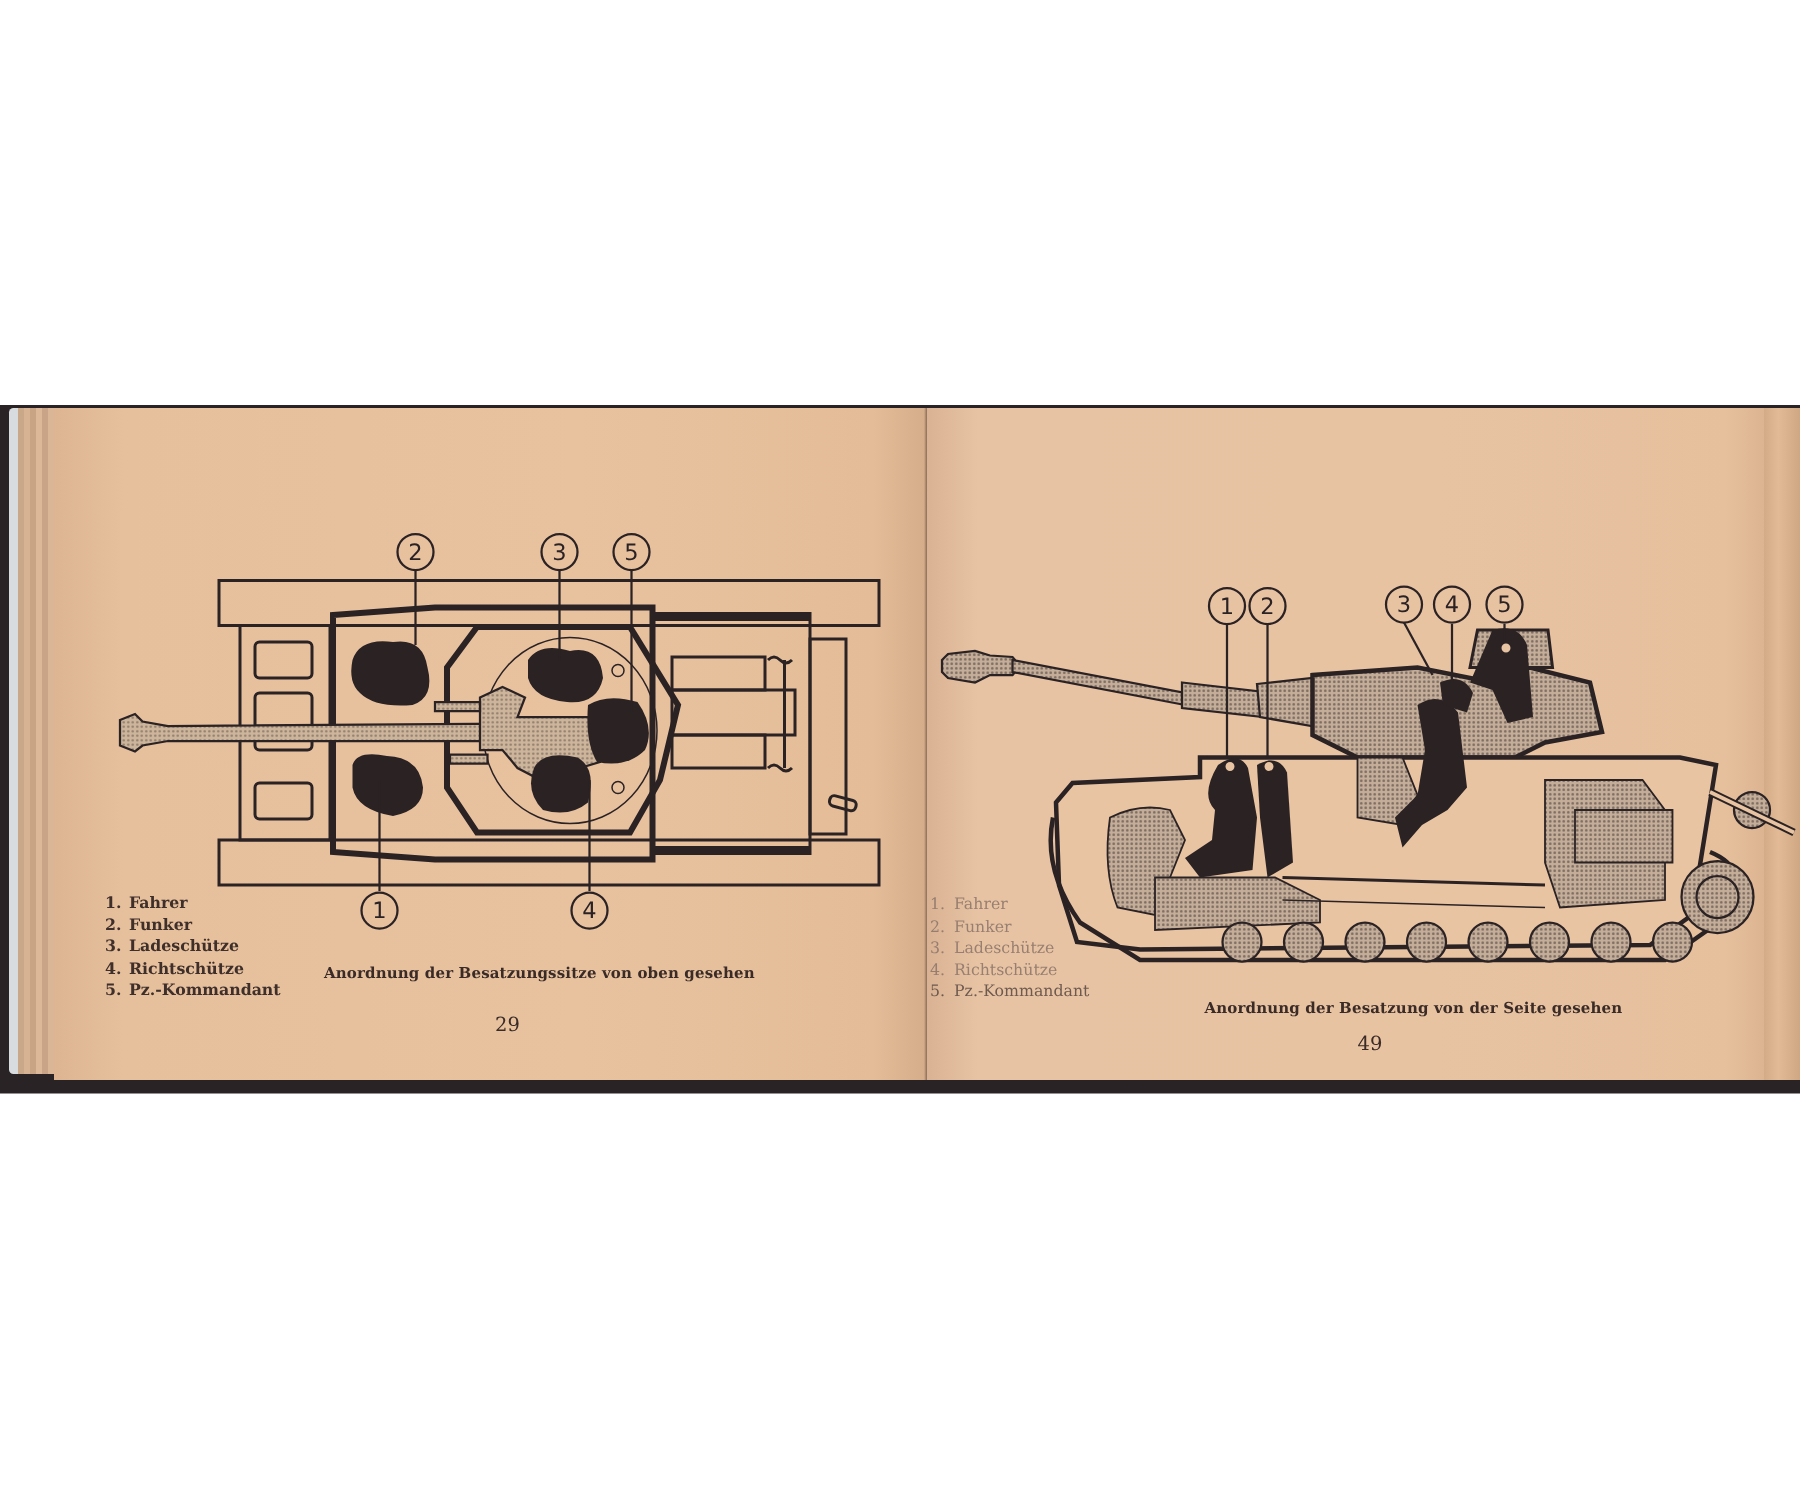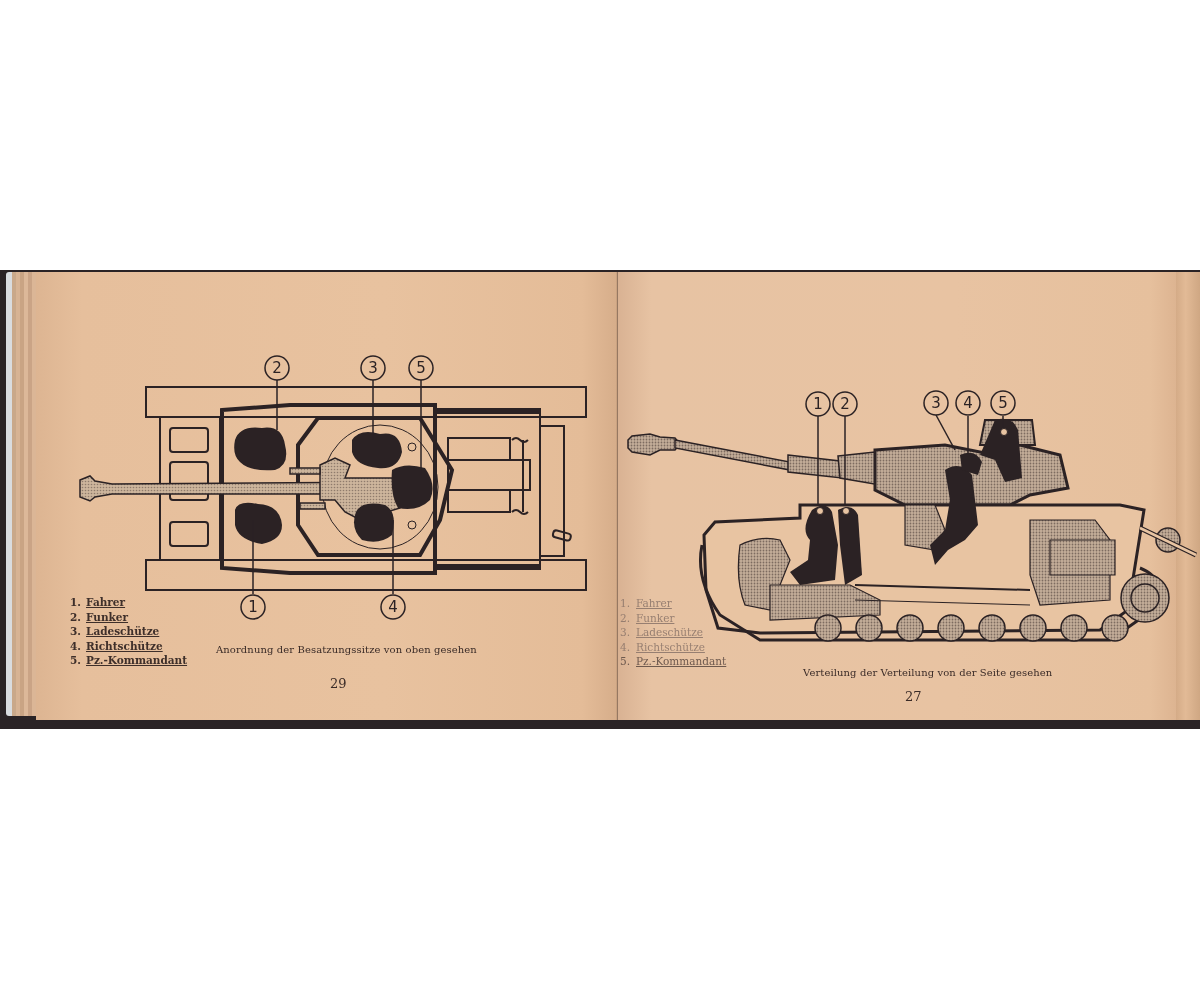--- a/index.html
+++ b/index.html
@@ -35,27 +35,27 @@
     }
     .spine-line {
       position: absolute; left: 616px; top: 2px; width: 2px; height: 448px;
       background: #c59d7c; opacity: 0.7;
     }
     svg.diagram { position: absolute; overflow: visible; }
     .legend {
       position: absolute; margin: 0; padding: 0; list-style: none;
       font-size: 10.5px; line-height: 14.5px; font-weight: bold;
     }
-    .legend li { white-space: nowrap; text-decoration: underline; }
+    .legend li { white-space: nowrap; }
     .legend .num { display: inline-block; width: 16px; }
     .legend-left { left: 70px; top: 595px; color: #3e2f2a; }
     .legend-right { left: 620px; top: 596px; color: #8a7469; font-weight: normal; opacity: 0.85; }
     .legend-right li:last-child { color: #5a4840; }
     .caption {
-      position: absolute; font-weight: normal; font-size: 10px; color: #3a2b27;
+      position: absolute; font-weight: bold; font-size: 10px; color: #3a2b27;
       white-space: nowrap; letter-spacing: 0.1px;
     }
     .caption-left { left: 216px; top: 644px; }
     .caption-right { left: 803px; top: 667px; }
     .page-num {
       position: absolute; font-size: 13px; color: #3a2b27; white-space: nowrap;
     }
     .page-num-left { left: 330px; top: 676px; }
     .page-num-right { left: 905px; top: 689px; }
     .callout text { font-family: "DejaVu Sans", "Liberation Sans", sans-serif; font-size: 15px; fill: #2b2224; }
@@ -238,14 +238,14 @@
 <div class="page-num page-num-left">29</div>
 
 <ul class="legend legend-right">
   <li><span class="num">1.</span><span>Fahrer</span></li>
   <li><span class="num">2.</span><span>Funker</span></li>
   <li><span class="num">3.</span><span>Ladeschütze</span></li>
   <li><span class="num">4.</span><span>Richtschütze</span></li>
   <li><span class="num">5.</span><span>Pz.-Kommandant</span></li>
 </ul>
 
-<div class="caption caption-right">Verteilung der Verteilung von der Seite gesehen</div>
-<div class="page-num page-num-right">27</div>
+<div class="caption caption-right">Anordnung der Besatzung von der Seite gesehen</div>
+<div class="page-num page-num-right">49</div>
 
 </body></html>

